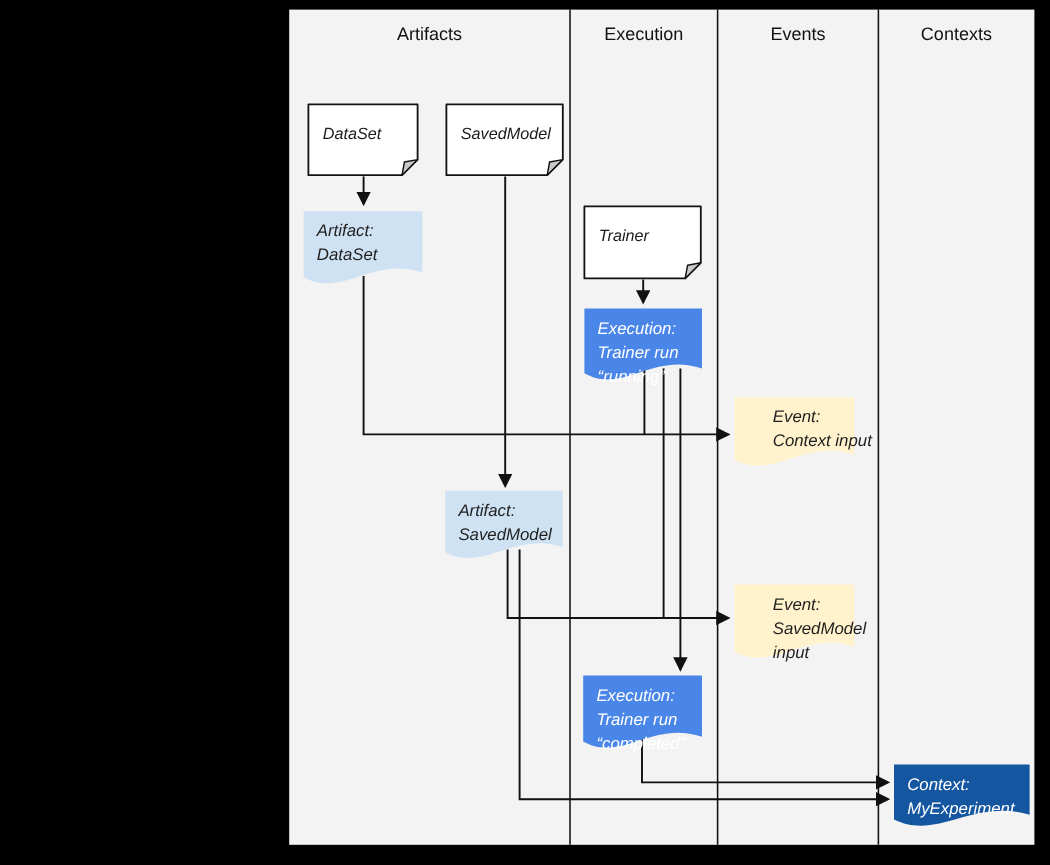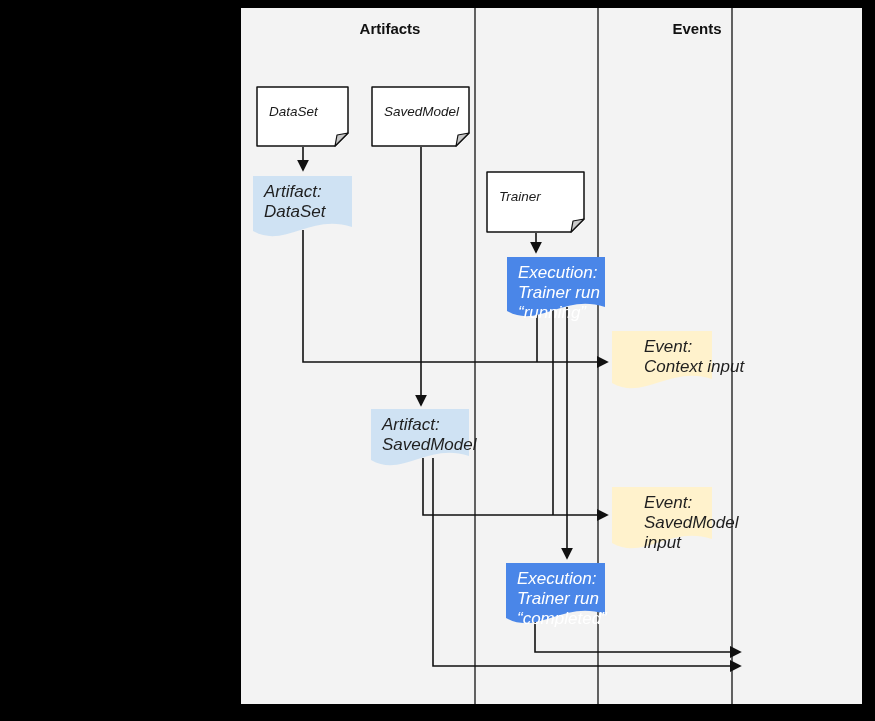--- a/index.html
+++ b/index.html
@@ -11,32 +11,32 @@
     position:absolute;left:241px;top:8px;width:621px;height:696px;
     background:#f3f3f3;
   }
   svg{overflow:visible;display:block;}
   .wires{position:absolute;left:0;top:0;}
   .wires .divider{stroke:#111;stroke-width:1.3;}
   .wires .conn{stroke:#111;stroke-width:1.6;fill:none;}
   #arr path{fill:#111;}
   .colhead{
     position:absolute;top:10px;height:22px;line-height:22px;
-    text-align:center;font-weight:bold;font-size:15px;color:#111;margin-left:32px;
+    text-align:center;font-weight:normal;font-size:15px;color:#111;
   }
   .node{position:absolute;font-style:italic;}
   .node .shape{position:absolute;left:0;top:0;z-index:0;}
   .node .lbl{position:relative;z-index:1;padding:6px 4px 0 11px;
-    font-size:17px;line-height:20px;color:#1a1a1a;white-space:nowrap;}
+    font-size:14px;line-height:20px;color:#1a1a1a;white-space:nowrap;}
   .node.file .lbl{padding-top:16px;padding-left:13px;font-size:13.5px;}
   .file-body{fill:#ffffff;stroke:#111;stroke-width:1.5;stroke-linejoin:round;}
   .file-fold{fill:#c9c9c9;stroke:#111;stroke-width:1.2;stroke-linejoin:round;}
   .wave path{fill:currentColor;}
   .lightblue{color:#cfe2f3;}
-  .blue{color:#4a86e8;margin-left:20px;}
+  .blue{color:#4a86e8;}
   .yellow{color:#fff2cc;padding-left:21px;}
   .darkblue{color:#1456a0;}
   .node.blue .lbl,.node.darkblue .lbl{color:#ffffff;}
   .node.lightblue .lbl,.node.yellow .lbl{color:#1f1f1f;}
 </style>
 </head>
 <body>
 
 <div class="panel">
 
@@ -56,21 +56,23 @@
     <path class="conn" d="M62 222 L62 354 L366 354" marker-end="url(#arr)"></path>
     <path class="conn" d="M296 299 L296 354"></path>
     <path class="conn" d="M312 299 L312 507"></path>
     <path class="conn" d="M326 299 L326 550" marker-end="url(#arr)"></path>
     <path class="conn" d="M182 450 L182 507 L366 507" marker-end="url(#arr)"></path>
     <path class="conn" d="M192 450 L192 658 L499 658" marker-end="url(#arr)"></path>
     <path class="conn" d="M294 608 L294 644 L499 644" marker-end="url(#arr)"></path>
   </svg>
 
   <div class="colhead" style="left:0;width:234px">Artifacts</div>
+  <div class="colhead" style="left:234px;width:123px">Execution</div>
   <div class="colhead" style="left:357px;width:134px">Events</div>
+  <div class="colhead" style="left:491px;width:130px">Contexts</div>
 
   <div class="node file" style="left:15px;top:78px;width:93px;height:61px">
       <svg width="93" height="61" class="shape">
         <path d="M1 1 L92 1 L92 47 L79 60 L1 60 Z" class="file-body"></path>
         <path d="M92 47 L79 60 L81 49 Z" class="file-fold"></path>
       </svg>
     <div class="lbl">
         <div>DataSet</div>
       </div>
   </div>
@@ -151,14 +153,23 @@
       <svg width="99" height="57" class="shape">
         <path d="M0 0 L99 0 L99 51 C 57.419999999999995 37, 31.68 73, 0 55 Z"></path>
       </svg>
     <div class="lbl">
       <div>Execution:</div>
       <div>Trainer run</div>
       <div>“completed”</div>
     </div>
   </div>
 
+  <div class="node wave darkblue" style="left:504px;top:629px;width:113px;height:48px">
+      <svg width="113" height="48" class="shape">
+        <path d="M0 0 L113 0 L113 42 C 65.53999999999999 28, 36.160000000000004 64, 0 46 Z"></path>
+      </svg>
+    <div class="lbl">
+      <div>Context:</div>
+      <div>MyExperiment</div>
+    </div>
+  </div>
 
 </div>
 
 </body></html>

